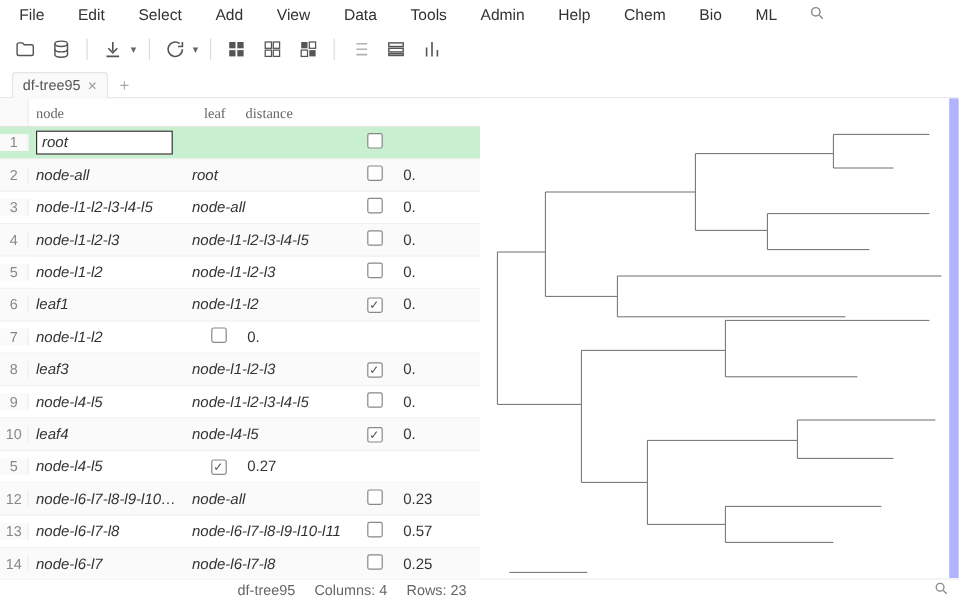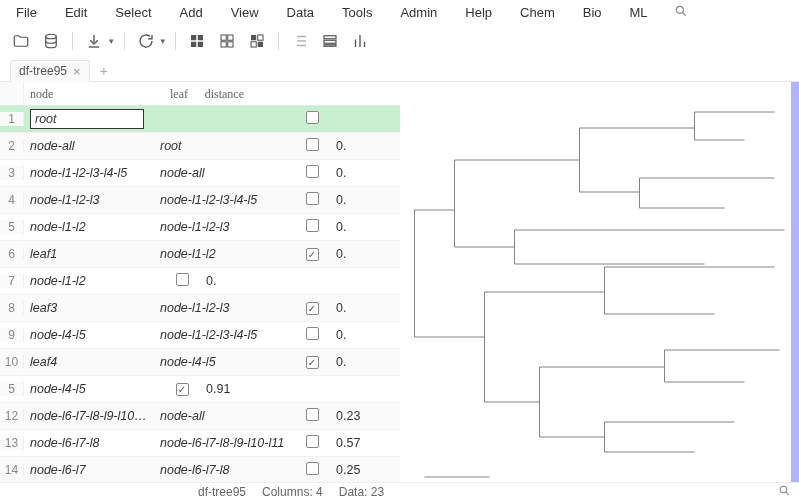--- a/index.html
+++ b/index.html
@@ -234,21 +234,21 @@
           <div class="rownumcol">10</div>
           <div class="c-node"><span class="v">leaf4</span></div>
           <div class="c-parent">node-l4-l5</div>
           <div class="c-leaf"><span class="chk on"></span></div>
           <div class="c-dist">0.</div>
         </div>
         <div class="g-row">
           <div class="rownumcol">5</div>
           <div class="c-parent">node-l4-l5</div>
           <div class="c-leaf"><span class="chk on"></span></div>
-          <div class="c-dist">0.91</div>
+          <div class="c-dist">0.27</div>
         </div>
         <div class="g-row alt">
           <div class="rownumcol">12</div>
           <div class="c-node"><span class="v">node-l6-l7-l8-l9-l10-l11</span></div>
           <div class="c-parent">node-all</div>
           <div class="c-leaf"><span class="chk"></span></div>
           <div class="c-dist">0.23</div>
         </div>
         <div class="g-row">
           <div class="rownumcol">13</div>
@@ -297,20 +297,20 @@
         <path d="M20 395 L85 395"></path>
       </g>
     </svg>
     <div class="vbar"></div>
   </div>
 </div>
 
 <div class="status">
   <span class="name">df-tree95</span>
   <span><span>Columns:</span> <span>4</span></span>
-  <span><span>Data:</span> <span>23</span></span>
+  <span><span>Rows:</span> <span>23</span></span>
   <span class="srch">
     <svg width="13" height="13" viewBox="0 0 24 24" fill="none" stroke="#888" stroke-width="2">
         <circle cx="10" cy="10" r="6"></circle>
         <path d="M20 20l-5-5"></path>
       </svg>
   </span>
 </div>
 
 </body></html>

